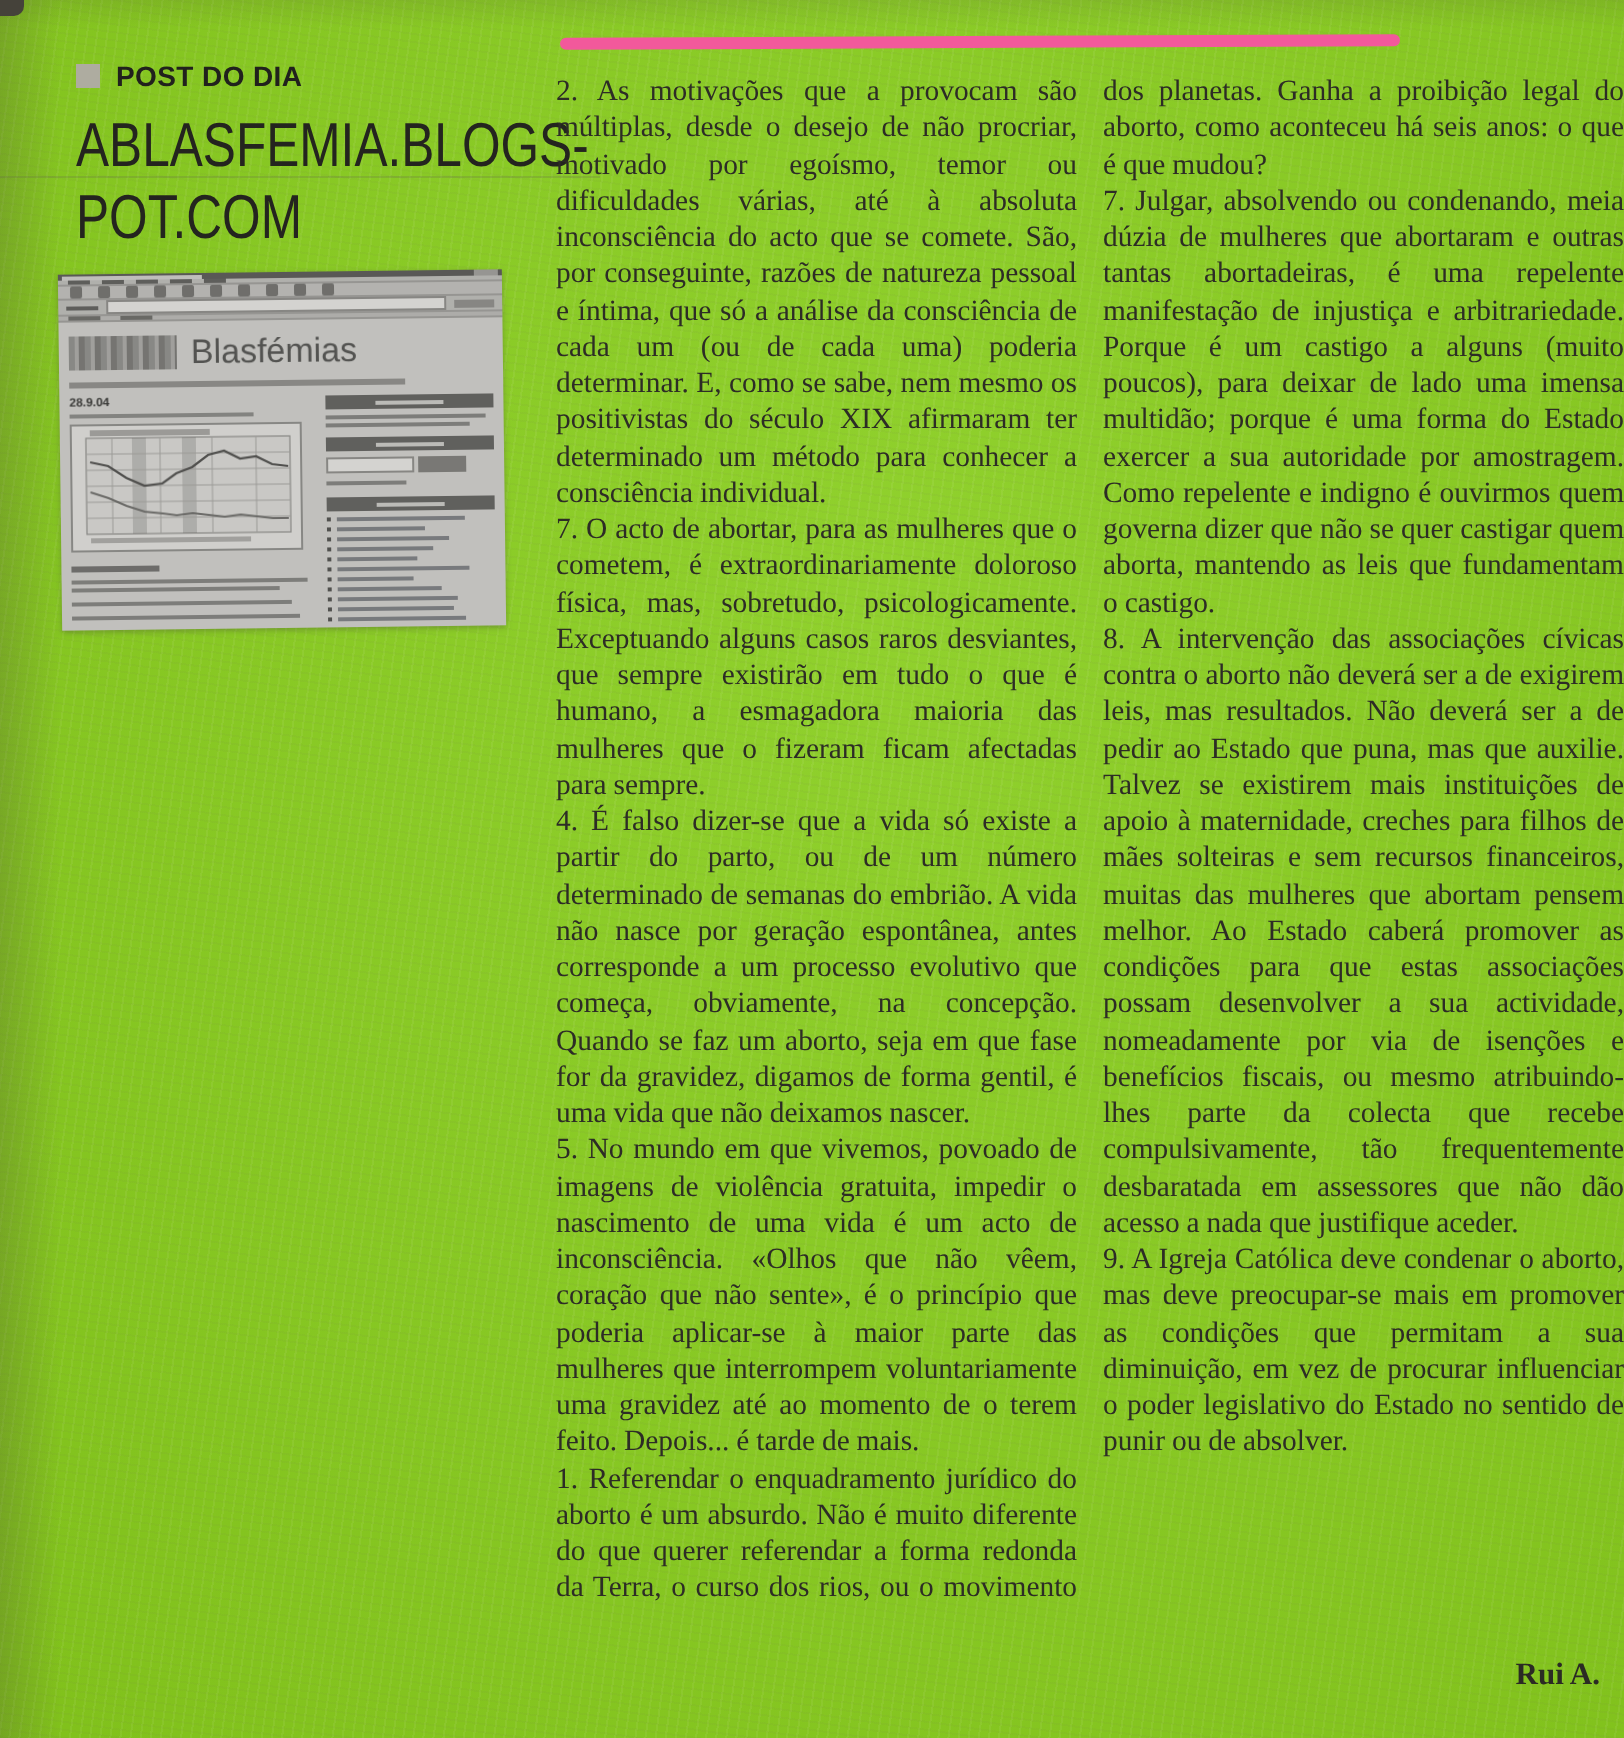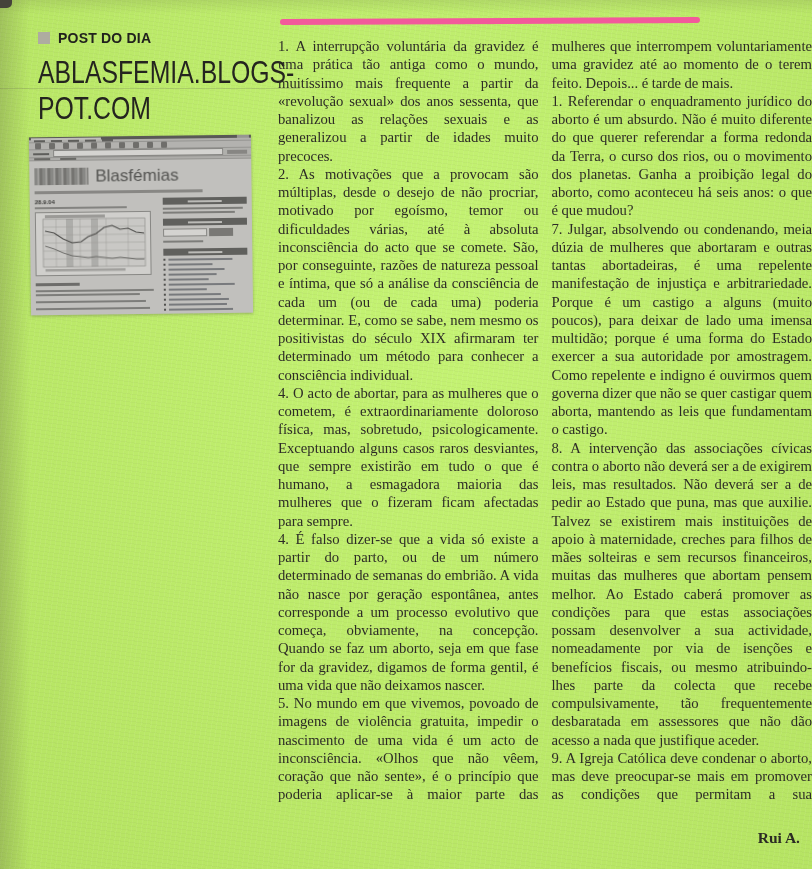--- a/index.html
+++ b/index.html
@@ -1,18 +1,18 @@
 <!DOCTYPE html>
 <html lang="pt"><head>
 <meta charset="utf-8">
 <style>
   html,body{margin:0;padding:0;background:#b9b5a8;}
   .sheet{
     position:relative;width:812px;height:869px;margin:0 auto;overflow:hidden;
-    background:#bef264;
+    background:#84cc16;
     font-family:"Liberation Serif",serif;
   }
   .grain{
     position:absolute;inset:0;pointer-events:none;
     background-image:
       repeating-linear-gradient(8deg, rgba(110,104,86,.05) 0 1px, transparent 1px 4px),
       repeating-linear-gradient(98deg, rgba(255,255,248,.06) 0 1px, transparent 1px 5px),
       radial-gradient(ellipse at 55% 35%, rgba(255,255,252,.10), rgba(96,90,72,.10));
   }
   .edge-left{position:absolute;left:0;top:0;width:30px;height:100%;
@@ -273,23 +273,22 @@
           </div>
         </div>
       </div>
     </div>
 
   </div>
 
   <main class="article">
     <div class="hl-underline"></div>
     <div class="body-cols" lang="pt">
-      <p>1. A interrupção voluntária da gravidez é uma prática tão antiga como o mundo, muitíssimo mais frequente a partir da «revolução sexual» dos anos sessenta, que banalizou as relações sexuais e as generalizou a partir de idades muito precoces.</p>
       <p>2. As motivações que a provocam são múltiplas, desde o desejo de não procriar, motivado por egoísmo, temor ou dificuldades várias, até à absoluta inconsciência do acto que se comete. São, por conseguinte, razões de natureza pessoal e íntima, que só a análise da consciência de cada um (ou de cada uma) poderia determinar. E, como se sabe, nem mesmo os positivistas do século XIX afirmaram ter determinado um método para conhecer a consciência individual.</p>
-      <p>4. O acto de abortar, para as mulheres que o cometem, é extraordinariamente doloroso física, mas, sobretudo, psicologicamente. Exceptuando alguns casos raros desviantes, que sempre existirão em tudo o que é humano, a esmagadora maioria das mulheres que o fizeram ficam afectadas para sempre.</p>
+      <p>7. O acto de abortar, para as mulheres que o cometem, é extraordinariamente doloroso física, mas, sobretudo, psicologicamente. Exceptuando alguns casos raros desviantes, que sempre existirão em tudo o que é humano, a esmagadora maioria das mulheres que o fizeram ficam afectadas para sempre.</p>
       <p>4. É falso dizer-se que a vida só existe a partir do parto, ou de um número determinado de semanas do embrião. A vida não nasce por geração espontânea, antes corresponde a um processo evolutivo que começa, obviamente, na concepção. Quando se faz um aborto, seja em que fase for da gravidez, digamos de forma gentil, é uma vida que não deixamos nascer.</p>
       <p>5. No mundo em que vivemos, povoado de imagens de violência gratuita, impedir o nascimento de uma vida é um acto de inconsciência. «Olhos que não vêem, coração que não sente», é o princípio que poderia aplicar-se à maior parte das mulheres que interrompem voluntariamente uma gravidez até ao momento de o terem feito. Depois... é tarde de mais.</p>
       <p>1. Referendar o enquadramento jurídico do aborto é um absurdo. Não é muito diferente do que querer referendar a forma redonda da Terra, o curso dos rios, ou o movimento dos planetas. Ganha a proibição legal do aborto, como aconteceu há seis anos: o que é que mudou?</p>
       <p>7. Julgar, absolvendo ou condenando, meia dúzia de mulheres que abortaram e outras tantas abortadeiras, é uma repelente manifestação de injustiça e arbitrariedade. Porque é um castigo a alguns (muito poucos), para deixar de lado uma imensa multidão; porque é uma forma do Estado exercer a sua autoridade por amostragem. Como repelente e indigno é ouvirmos quem governa dizer que não se quer castigar quem aborta, mantendo as leis que fundamentam o castigo.</p>
       <p>8. A intervenção das associações cívicas contra o aborto não deverá ser a de exigirem leis, mas resultados. Não deverá ser a de pedir ao Estado que puna, mas que auxilie. Talvez se existirem mais instituições de apoio à maternidade, creches para filhos de mães solteiras e sem recursos financeiros, muitas das mulheres que abortam pensem melhor. Ao Estado caberá promover as condições para que estas associações possam desenvolver a sua actividade, nomeadamente por via de isenções e benefícios fiscais, ou mesmo atribuindo-lhes parte da colecta que recebe compulsivamente, tão frequentemente desbaratada em assessores que não dão acesso a nada que justifique aceder.</p>
       <p>9. A Igreja Católica deve condenar o aborto, mas deve preocupar-se mais em promover as condições que permitam a sua diminuição, em vez de procurar influenciar o poder legislativo do Estado no sentido de punir ou de absolver.</p>
 
     </div>
   </main>
   <p class="signature">Rui A.</p>

